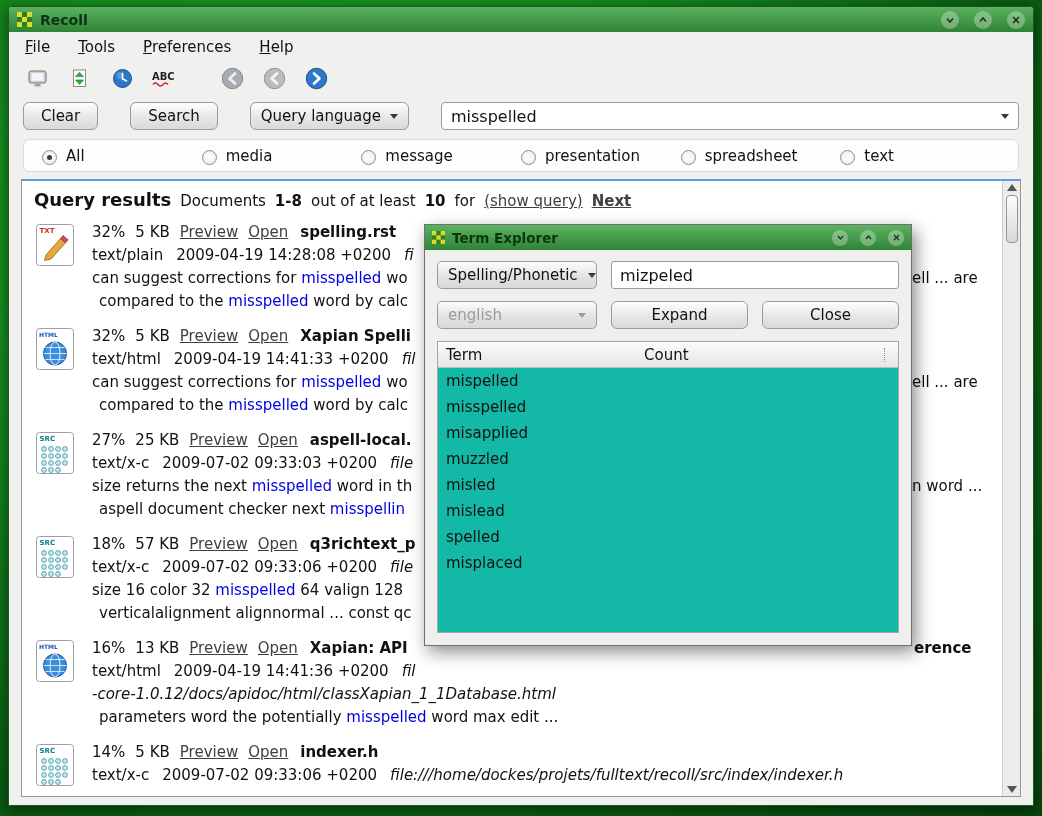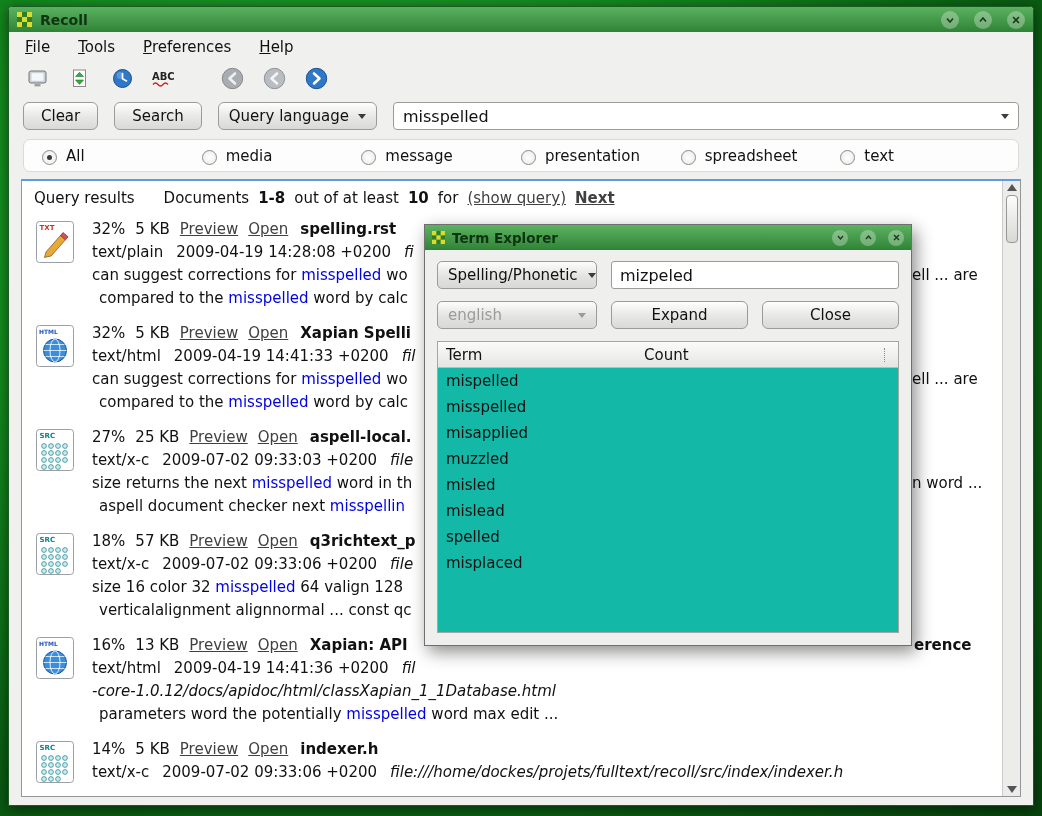--- a/index.html
+++ b/index.html
@@ -24,42 +24,42 @@
   .win-btn svg{display:block}
   
   .menubar{display:flex;gap:28px;padding:6px 16px 5px;font-size:15px;background:#f0f0ee}
   .menu-item{cursor:pointer}
   
   .toolbar{display:flex;align-items:center;gap:12px;padding:3px 14px 5px;background:#f0f0ee}
   .tool-btn{width:30px;height:28px;border:none;background:transparent;border-radius:4px;
     display:flex;align-items:center;justify-content:center;cursor:pointer;padding:0}
   .tb-sep{width:14px}
   
-  .search-row{display:flex;align-items:center;gap:16px;padding:5px 14px 4px}
+  .search-row{display:flex;align-items:center;gap:32px;padding:5px 14px 4px}
   .btn{height:28px;padding:0 17px;border:1px solid #9b9b99;border-radius:6px;font-size:15px;
     background:linear-gradient(#fefefe,#e7e7e5 55%,#d9d9d7);cursor:pointer;font-family:inherit;color:#111}
   .combo{height:28px;border:1px solid #9b9b99;border-radius:6px;
     background:linear-gradient(#fefefe,#e7e7e5 55%,#d9d9d7);
     display:flex;align-items:center;gap:9px;padding:0 10px;cursor:pointer}
   .arrow{width:0;height:0;border-left:4px solid transparent;border-right:4px solid transparent;border-top:5px solid #3a3a3a}
   .search-combo{flex:1;height:28px;background:#fff;border:1px solid #9b9b99;border-radius:4px;
     display:flex;align-items:center;padding:0 9px;cursor:text}
   .search-combo .val{flex:1;font-size:16px}
   
   .filter-row{margin:5px 14px 7px;background:#fdfdfd;border:1px solid #dadad8;border-radius:7px;
     height:33px;display:flex;align-items:center;padding:0 18px}
   .filter-item{flex:1;display:flex;align-items:flex-end;cursor:pointer}
   .radio{width:15px;height:15px;border-radius:50%;border:1px solid #8a8a88;
     background:radial-gradient(#ffffff,#e9e9e7);margin-right:9px;position:relative;flex:0 0 15px}
   .filter-item.selected .radio::after{content:"";position:absolute;inset:4px;border-radius:50%;background:#3a3a3a}
   
   .results-panel{flex:1;margin:0 12px 8px;background:#fff;border:1px solid #96969a;border-top:2px solid #5d9ddd;
     position:relative;overflow:hidden;padding:7px 30px 0 12px}
   .results-header{display:flex;align-items:baseline;gap:9px;margin:1px 0 11px}
-  .results-header .rh-title{font-size:15px;font-weight:normal;margin-right:20px}
+  .results-header .rh-title{font-size:18px;font-weight:bold;margin-right:0}
   .b{font-weight:bold}
   .link{color:#404040;text-decoration:underline;cursor:pointer}
   .next-link{font-weight:bold}
   .result{display:flex;margin-bottom:12px}
   .ricon{width:46px;flex:0 0 46px;margin-right:12px;padding-top:1px}
   .rtext{flex:1;line-height:23px;min-width:0}
   .rline{position:relative;white-space:nowrap;overflow:visible}
   .line1 .pct,.line1 .size{margin-right:10px}
   .line1 .link{margin-right:10px}
   .rtitle{font-weight:bold;margin-left:2px}

